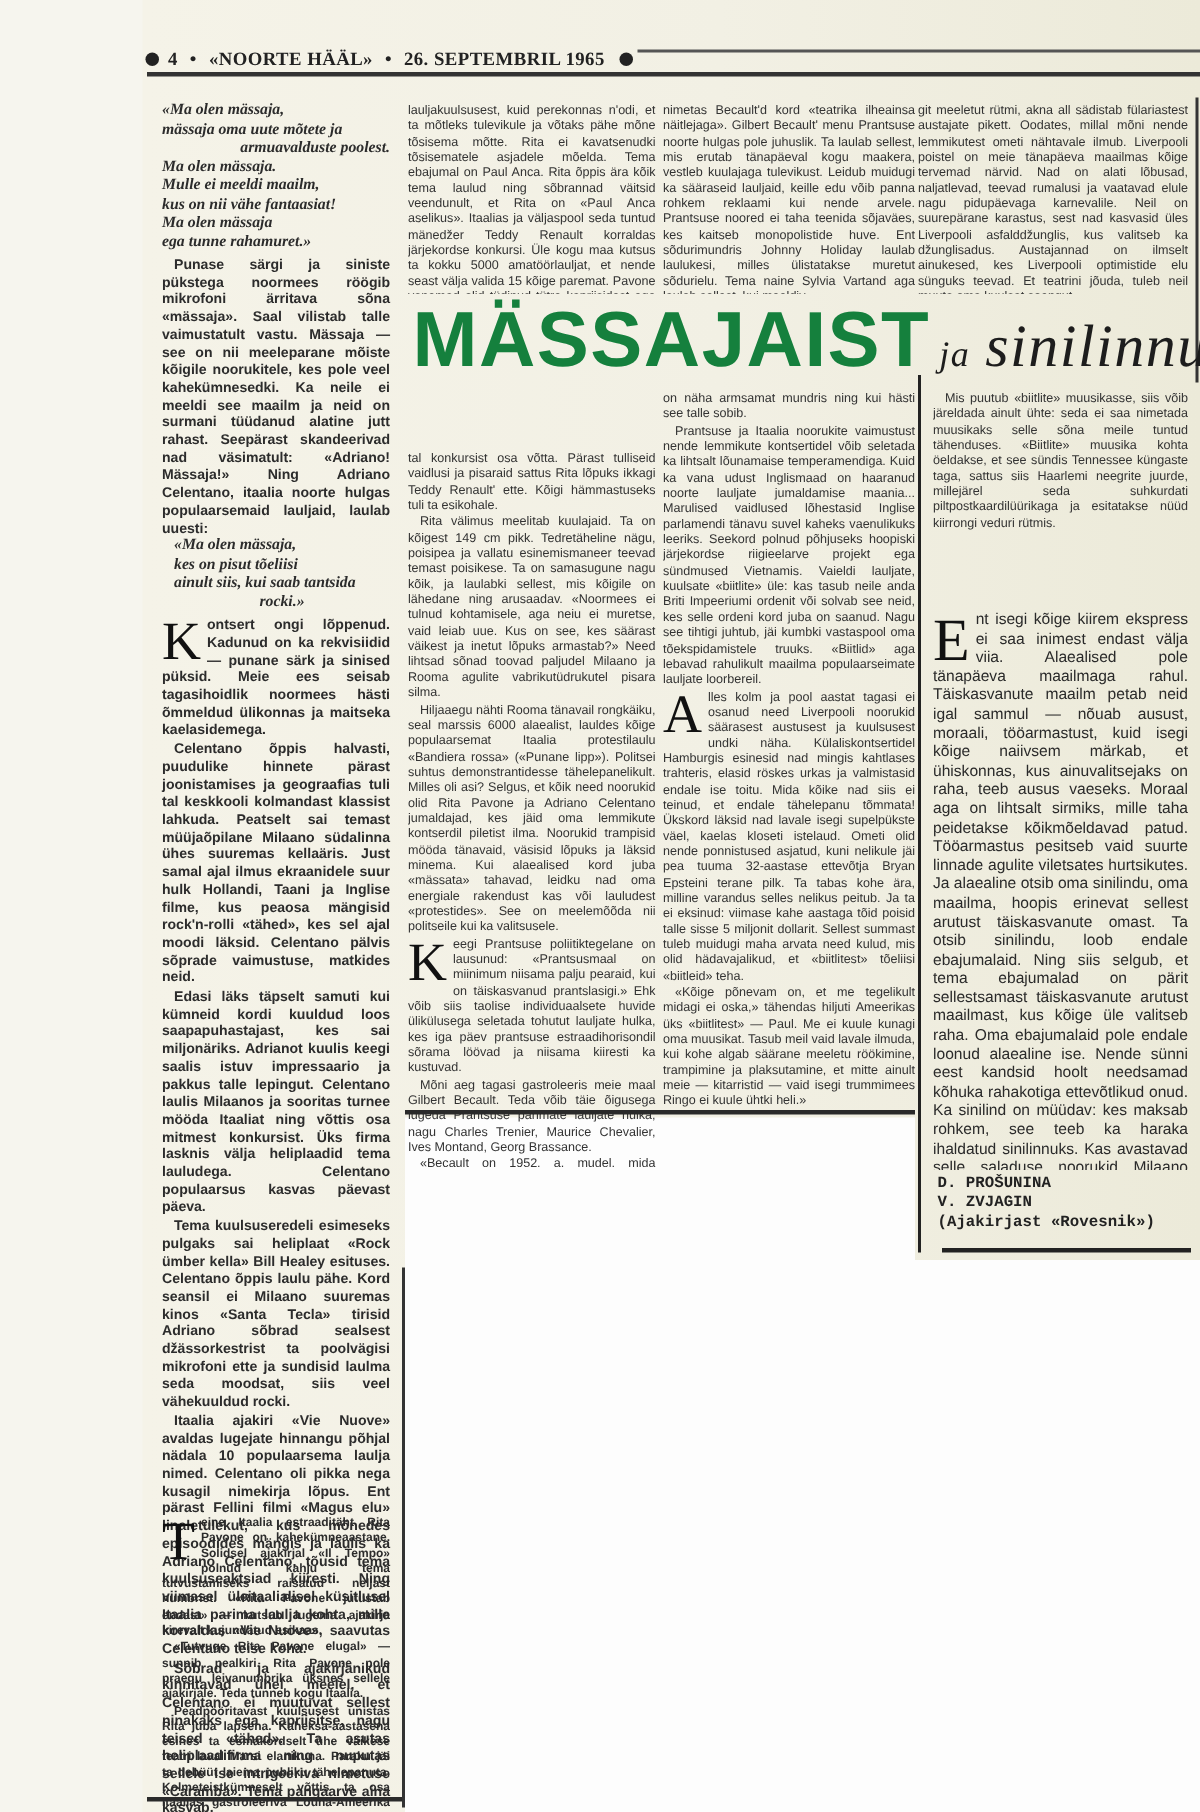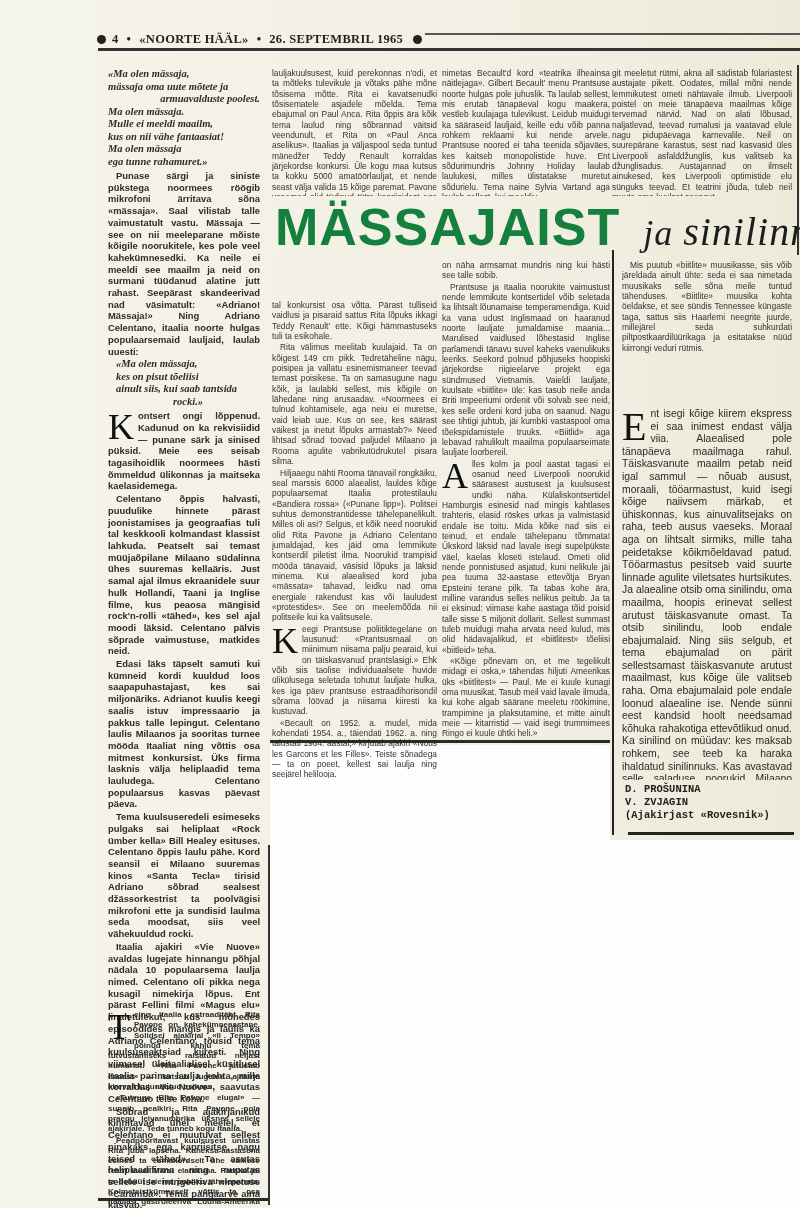--- a/index.html
+++ b/index.html
@@ -21,21 +21,21 @@
   .dropcap{float:left;font-family:"Liberation Serif",serif;font-size:36px;line-height:30px;margin:2px 4px 0 0;color:#111;font-weight:normal;}
   .col2{left:272px;top:68px;width:165px;}
   .col3{left:442px;top:68px;width:168px;}
   .col4{left:612px;top:68px;width:185px;}
   .col2b{left:272px;top:268px;width:165px;margin-top:32px;}
   .col3b{left:442px;top:260px;width:168px;}
   .col4b{left:612px;top:260px;width:178px;}
   .headline{position:absolute;left:275px;top:198px;width:525px;height:58px;display:flex;align-items:baseline;}
   .headline .big{font-family:"Liberation Sans",sans-serif;font-weight:bold;font-size:52px;letter-spacing:1px;color:#15803d;line-height:58px;}
   .headline .small{font-family:"Liberation Serif",serif;font-style:italic;font-size:40px;color:#1d1d1d;margin-left:10px;letter-spacing:1px;}
-  .headline .ja{font-size:36px;margin-left:23px;}
+  .headline .ja{font-size:24px;margin-left:6px;}
   .box-right{position:absolute;left:612px;top:250px;width:184px;height:585px;border-left:2px solid #222;}
   .box-right-bottom{position:absolute;left:628px;top:832px;width:166px;height:3px;background:#222;}
   .col4c{left:622px;top:408px;width:170px;font-size:10.4px;line-height:12.6px;font-family:"Liberation Sans",sans-serif;color:#2a2a2a;}
   .signature{position:absolute;left:625px;top:783px;width:166px;text-align:left;font-family:Liberation Mono, monospace;font-weight:bold;font-size:10.5px;line-height:13px;color:#222;}
   .bottom-rule{position:absolute;left:270px;top:740px;width:340px;height:3px;background:#2a2a2a;}
   .left-rule{position:absolute;left:98px;top:1198px;width:172px;height:3px;background:#2a2a2a;}
   .vrule{position:absolute;left:268px;top:845px;width:2px;height:360px;background:#333;}
   .vrule2{position:absolute;left:797px;top:65px;width:2px;height:190px;background:#333;}
 </style>
 </head>
@@ -106,20 +106,21 @@
   <span class="big">MÄSSAJAIST</span>
   <span class="small ja">ja</span>
   <span class="small">sinilinnust</span>
 </div>
 
 <div class="col col2b" style="height:478px;overflow:hidden">
   <p class="noind">tal konkursist osa võtta. Pärast tulliseid vaidlusi ja pisaraid sattus Rita lõpuks ikkagi Teddy Renault' ette. Kõigi hämmastuseks tuli ta esikohale.</p>
   <p>Rita välimus meelitab kuulajaid. Ta on kõigest 149 cm pikk. Tedretäheline nägu, poisipea ja vallatu esinemismaneer teevad temast poisikese. Ta on samasugune nagu kõik, ja laulabki sellest, mis kõigile on lähedane ning arusaadav. «Noormees ei tulnud kohtamisele, aga neiu ei muretse, vaid leiab uue. Kus on see, kes säärast väikest ja inetut lõpuks armastab?» Need lihtsad sõnad toovad paljudel Milaano ja Rooma agulite vabrikutüdrukutel pisara silma.</p>
   <p>Hiljaaegu nähti Rooma tänavail rongkäiku, seal marssis 6000 alaealist, lauldes kõige populaarsemat Itaalia protestilaulu «Bandiera rossa» («Punane lipp»). Politsei suhtus demonstrantidesse tähelepanelikult. Milles oli asi? Selgus, et kõik need noorukid olid Rita Pavone ja Adriano Celentano jumaldajad, kes jäid oma lemmikute kontserdil piletist ilma. Noorukid trampisid mööda tänavaid, väsisid lõpuks ja läksid minema. Kui alaealised kord juba «mässata» tahavad, leidku nad oma energiale rakendust kas või lauludest «protestides». See on meelemõõda nii politseile kui ka valitsusele.</p>
   <p class="noind"><span class="dropcap">K</span><span>eegi Prantsuse poliitiktegelane on lausunud: «Prantsusmaal on miinimum niisama palju pearaid, kui on täiskasvanud prantslasigi.» Ehk võib siis taolise individuaalsete huvide ülikülusega seletada tohutut lauljate hulka, kes iga päev prantsuse estraadihorisondil sõrama löövad ja niisama kiiresti ka kustuvad.</span></p>
+  <p>Mõni aeg tagasi gastroleeris meie maal Gilbert Becault. Teda võib täie õigusega lugeda Prantsuse parimate lauljate hulka, nagu Charles Trenier, Maurice Chevalier, Ives Montand, Georg Brassance.</p>
   <p>«Becault on 1952. a. mudel, mida kohendati 1954. a., täiendati 1962. a. ning täiustati 1964. aastal,» kirjutab ajakiri «Nous les Garcons et les Filles». Teiste sõnadega — ta on poeet, kellest sai laulja ning seejärel heliloojа.</p>
 
 </div>
 <div class="col col3b" style="height:478px;overflow:hidden">
   <p class="noind">on näha armsamat mundris ning kui hästi see talle sobib.</p>
   <p>Prantsuse ja Itaalia noorukite vaimustust nende lemmikute kontsertidel võib seletada ka lihtsalt lõunamaise temperamendiga. Kuid ka vana udust Inglismaad on haaranud noorte lauljate jumaldamise maania... Marulised vaidlused lõhestasid Inglise parlamendi tänavu suvel kaheks vaenulikuks leeriks. Seekord polnud põhjuseks hoopiski järjekordse riigieelarve projekt ega sündmused Vietnamis. Vaieldi lauljate, kuulsate «biitlite» üle: kas tasub neile anda Briti Impeeriumi ordenit või solvab see neid, kes selle ordeni kord juba on saanud. Nagu see tihtigi juhtub, jäi kumbki vastaspool oma tõekspidamistele truuks. «Biitlid» aga lebavad rahulikult maailma populaarseimate lauljate loorbereil.</p>
   <p class="noind"><span class="dropcap">A</span><span>lles kolm ja pool aastat tagasi ei osanud need Liverpooli noorukid säärasest austusest ja kuulsusest undki näha. Külaliskontsertidel Hamburgis esinesid nad mingis kahtlases trahteris, elasid röskes urkas ja valmistasid endale ise toitu. Mida kõike nad siis ei teinud, et endale tähelepanu tõmmata! Ükskord läksid nad lavale isegi supelpükste väel, kaelas kloseti istelaud. Ometi olid nende ponnistused asjatud, kuni nelikule jäi pea tuuma 32-aastase ettevõtja Bryan Epsteini terane pilk. Ta tabas kohe ära, milline varandus selles nelikus peitub. Ja ta ei eksinud: viimase kahe aastaga tõid poisid talle sisse 5 miljonit dollarit. Sellest summast tuleb muidugi maha arvata need kulud, mis olid hädavajalikud, et «biitlitest» tõeliisi «biitleid» teha.</span></p>
   <p>«Kõige põnevam on, et me tegelikult midagi ei oska,» tähendas hiljuti Ameerikas üks «biitlitest» — Paul. Me ei kuule kunagi oma muusikat. Tasub meil vaid lavale ilmuda, kui kohe algab säärane meeletu röökimine, trampimine ja plaksutamine, et mitte ainult meie — kitarristid — vaid isegi trummimees Ringo ei kuule ühtki heli.»</p>
 
 </div>

